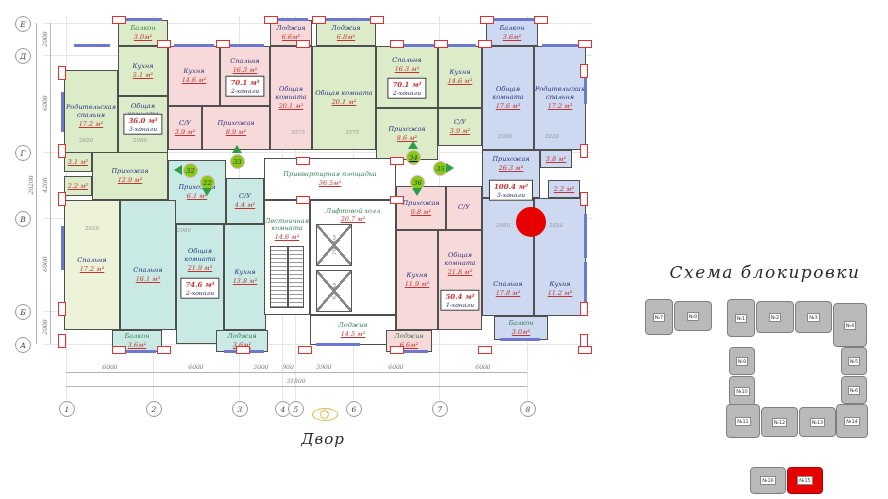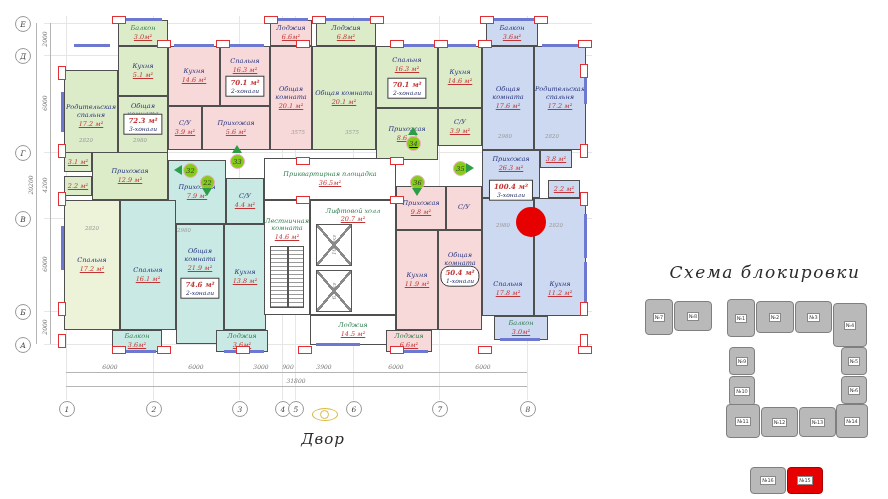--- a/index.html
+++ b/index.html
@@ -152,21 +152,21 @@
       </div>
       <div class="room" style="left: 168px; top: 106px; width: 34px; height: 44px; background: rgb(248, 217, 217);">
         <div class="rlabel">
           <div class="rn">С/У</div>
           <div class="ra">3.9 м²</div>
         </div>
       </div>
       <div class="room" style="left: 202px; top: 106px; width: 68px; height: 44px; background: rgb(248, 217, 217);">
         <div class="rlabel">
           <div class="rn">Прихожая</div>
-          <div class="ra">5.6 м²</div>
+          <div class="ra">8.9 м²</div>
         </div>
       </div>
       <div class="room" style="left: 316px; top: 20px; width: 60px; height: 26px; background: rgb(220, 235, 200);">
         <div class="rlabel">
           <div class="rn">Лоджия</div>
           <div class="ra">6.8м²</div>
         </div>
       </div>
       <div class="room" style="left: 312px; top: 46px; width: 64px; height: 104px; background: rgb(220, 235, 200);">
         <div class="rlabel">
@@ -246,21 +246,21 @@
       </div>
       <div class="room" style="left: 494px; top: 316px; width: 54px; height: 24px; background: rgb(205, 216, 241);">
         <div class="rlabel">
           <div class="rn tcg">Балкон</div>
           <div class="ra">3.0м²</div>
         </div>
       </div>
       <div class="room" style="left: 168px; top: 160px; width: 58px; height: 64px; background: rgb(201, 234, 228);">
         <div class="rlabel">
           <div class="rn">Прихожая</div>
-          <div class="ra">7.9 м²</div>
+          <div class="ra">6.1 м²</div>
         </div>
       </div>
       <div class="room" style="left: 226px; top: 178px; width: 38px; height: 46px; background: rgb(201, 234, 228);">
         <div class="rlabel">
           <div class="rn">С/У</div>
           <div class="ra">4.4 м²</div>
         </div>
       </div>
       <div class="room" style="left: 120px; top: 200px; width: 56px; height: 130px; background: rgb(201, 234, 228);">
         <div class="rlabel" style="transform: translateY(10px);">
@@ -393,60 +393,60 @@
       <div class="col" style="left: 236px; top: 346px; width: 14px; height: 8px;"></div>
       <div class="col" style="left: 298px; top: 346px; width: 14px; height: 8px;"></div>
       <div class="col" style="left: 390px; top: 346px; width: 14px; height: 8px;"></div>
       <div class="col" style="left: 478px; top: 346px; width: 14px; height: 8px;"></div>
       <div class="col" style="left: 578px; top: 346px; width: 14px; height: 8px;"></div>
       <div class="col" style="left: 296px; top: 157px; width: 14px; height: 8px;"></div>
       <div class="col" style="left: 390px; top: 157px; width: 14px; height: 8px;"></div>
       <div class="col" style="left: 296px; top: 196px; width: 14px; height: 8px;"></div>
       <div class="col" style="left: 390px; top: 196px; width: 14px; height: 8px;"></div>
       <div class="unit" style="left: 143px; top: 124px;">
-        <div class="ua">72.3 м²</div>
+        <div class="ua">36.0 м²</div>
         <div class="ur">3-хонали</div>
       </div>
       <div class="unit" style="left: 245px; top: 86px;">
         <div class="ua">70.1 м²</div>
         <div class="ur">2-хонали</div>
       </div>
       <div class="unit" style="left: 407px; top: 88px;">
         <div class="ua">70.1 м²</div>
         <div class="ur">2-хонали</div>
       </div>
       <div class="unit" style="left: 511px; top: 190px;">
         <div class="ua">100.4 м²</div>
         <div class="ur">3-хонали</div>
       </div>
       <div class="unit" style="left: 200px; top: 288px;">
         <div class="ua">74.6 м²</div>
         <div class="ur">2-хонали</div>
       </div>
-      <div class="unit" style="left: 460px; top: 276px; border-radius: 9px;">
+      <div class="unit" style="left: 460px; top: 300px;">
         <div class="ua">50.4 м²</div>
         <div class="ur">1-хонали</div>
       </div>
       <div class="mk" style="left: 183px; top: 163px;">
         <div class="mkc">32</div>
         <div class="tri" style="left: -9px; top: 1.5px; border-top: 5px solid transparent; border-bottom: 5px solid transparent; border-right: 8px solid rgb(46, 158, 70);"></div>
       </div>
       <div class="mk" style="left: 200px; top: 175px;">
         <div class="mkc">22</div>
         <div class="tri" style="left: 1.5px; top: 13px; border-left: 5px solid transparent; border-right: 5px solid transparent; border-top: 8px solid rgb(46, 158, 70);"></div>
       </div>
       <div class="mk" style="left: 230px; top: 154px;">
         <div class="mkc">33</div>
         <div class="tri" style="left: 1.5px; top: -9px; border-left: 5px solid transparent; border-right: 5px solid transparent; border-bottom: 8px solid rgb(46, 158, 70);"></div>
       </div>
-      <div class="mk" style="left: 406px; top: 136px; text-decoration: underline;">
+      <div class="mk" style="left: 406px; top: 150px; text-decoration: underline;">
         <div class="mkc">34</div>
         <div class="tri" style="left: 1.5px; top: -9px; border-left: 5px solid transparent; border-right: 5px solid transparent; border-bottom: 8px solid rgb(46, 158, 70);"></div>
       </div>
-      <div class="mk" style="left: 453px; top: 161px;">
+      <div class="mk" style="left: 433px; top: 161px;">
         <div class="mkc">35</div>
         <div class="tri" style="left: 13px; top: 1.5px; border-top: 5px solid transparent; border-bottom: 5px solid transparent; border-left: 8px solid rgb(46, 158, 70);"></div>
       </div>
       <div class="mk" style="left: 410px; top: 175px;">
         <div class="mkc">36</div>
         <div class="tri" style="left: 1.5px; top: 13px; border-left: 5px solid transparent; border-right: 5px solid transparent; border-top: 8px solid rgb(46, 158, 70);"></div>
       </div>
       <div class="reddot" style="left: 531px; top: 222px;"></div>
       <div class="axis" style="left: 15px; top: 16px;">Е</div>
       <div class="axis" style="left: 15px; top: 48px;">Д</div>

